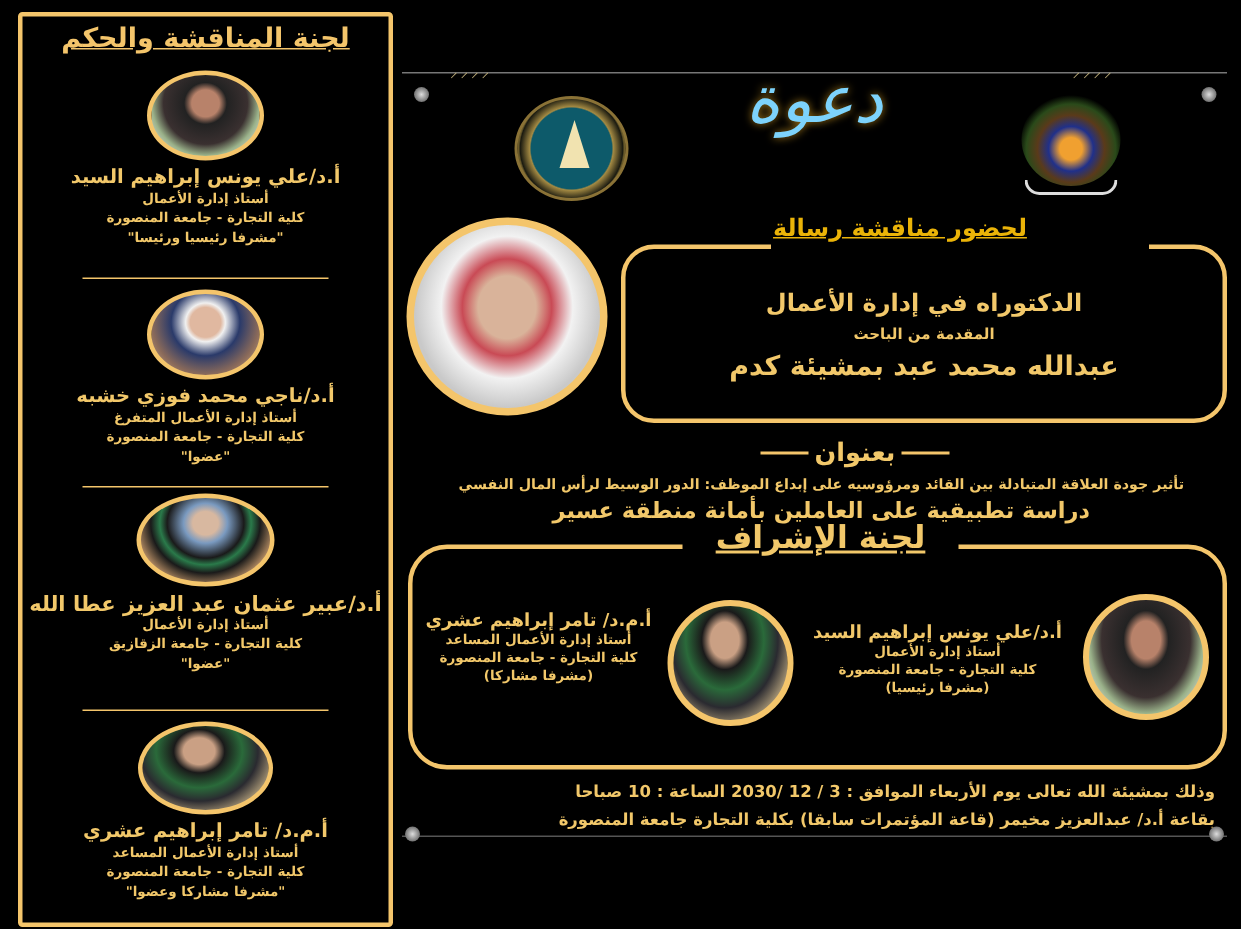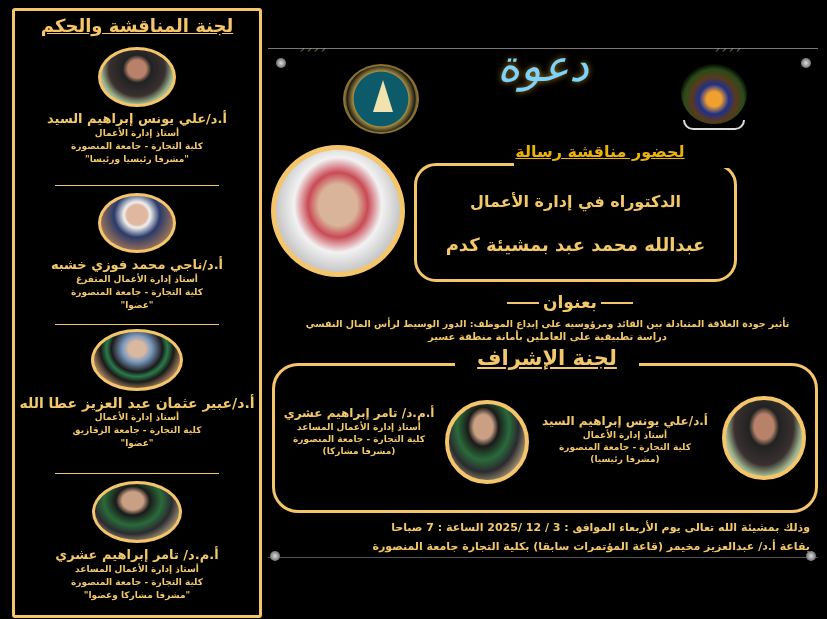--- a/index.html
+++ b/index.html
@@ -57,32 +57,32 @@
     font-size: 16px; font-weight: bold; text-decoration: underline; color: #eab308;
   }
 
   .candidate-photo {
     position: absolute; left: 271px; top: 145px; width: 134px; height: 132px; border-radius: 50%;
     border: 5px solid #f4c56b; overflow: hidden;
     background: radial-gradient(ellipse at 50% 45%, #d9b39a 22%, #c94a55 34%, #f2f2f2 50%, #c9c9c9 70%);
   }
 
   .degree-box {
-    position: absolute; left: 414px; top: 163px; width: 323px; height: 119px;
+    position: absolute; left: 414px; top: 163px; width: 404px; height: 119px;
     border: 3px solid #f4c56b; border-radius: 22px;
   }
   .degree-box .gap { position: absolute; top: -4px; left: 97px; width: 252px; height: 6px; background: #000; }
   .degree { position: absolute; top: 26px; left: 0; right: 0; text-align: center; font-size: 16px; font-weight: bold; direction: rtl; }
   .presented { position: absolute; top: 52px; left: 0; right: 0; text-align: center; font-size: 10px; font-weight: bold; direction: rtl; }
   .candidate { position: absolute; top: 68px; left: 0; right: 0; text-align: center; font-size: 18px; font-weight: bold; direction: rtl; }
 
   .title-label { position: absolute; left: 470px; width: 200px; top: 292px; text-align: center; font-size: 17px; font-weight: bold; direction: rtl; }
   .title-label .bar { display: inline-block; width: 32px; height: 2px; background: #f4c56b; vertical-align: middle; margin: 0 4px; }
   .thesis-1 { position: absolute; left: 275px; width: 545px; top: 318px; text-align: center; font-size: 9.5px; font-weight: bold; direction: rtl; white-space: nowrap; }
-  .thesis-2 { position: absolute; left: 275px; width: 545px; top: 331px; text-align: center; font-size: 10px; font-weight: bold; direction: rtl; }
+  .thesis-2 { position: absolute; left: 275px; width: 545px; top: 331px; text-align: center; font-size: 15px; font-weight: bold; direction: rtl; }
 
   .supervision-box {
     position: absolute; left: 272px; top: 363px; width: 546px; height: 150px;
     border: 3px solid #f4c56b; border-radius: 26px;
   }
   .supervision-box .gap { position: absolute; top: -4px; left: 180px; width: 184px; height: 6px; background: #000; }
   .supervision-title { position: absolute; left: 452px; width: 190px; top: 346px; text-align: center; font-size: 21px; font-weight: bold; text-decoration: underline; direction: rtl; }
 
   .sup { position: absolute; text-align: center; direction: rtl; }
   .sup .name { font-size: 12px; font-weight: bold; line-height: 16px; white-space: nowrap; }
@@ -157,20 +157,21 @@
   </div>
 <div class="dawa">دعوة</div>
 
 <div class="subtitle rtl">لحضور مناقشة رسالة</div>
 
 <div class="candidate-photo"></div>
 
 <div class="degree-box">
   <div class="gap"></div>
   <div class="degree">الدكتوراه في إدارة الأعمال</div>
+  <div class="presented">المقدمة من الباحث</div>
   <div class="candidate">عبدالله  محمد عبد بمشيئة كدم</div>
 </div>
 
 <div class="title-label">
   <span class="bar"></span><span>بعنوان</span><span class="bar"></span>
 </div>
 <div class="thesis-1">تأثير جودة العلاقة المتبادلة بين القائد ومرؤوسيه على إبداع الموظف: الدور الوسيط لرأس المال النفسي</div>
 <div class="thesis-2">دراسة تطبيقية على العاملين بأمانة منطقة عسير</div>
 
 <div class="supervision-box">
@@ -187,14 +188,14 @@
 </div>
 
 <div class="sup-photo ph-man3" style="left:445px;top:400px;"></div>
 <div class="sup" style="left:276px;width:166px;top:405px;">
   <div class="name">أ.م.د/ تامر إبراهيم عشري</div>
   <div class="line">أستاذ إدارة الأعمال المساعد</div>
   <div class="line">كلية التجارة - جامعة المنصورة</div>
   <div class="line">(مشرفا مشاركا)</div>
 </div>
 
-<div class="footer-1">وذلك بمشيئة الله تعالى يوم  الأربعاء  الموافق : 3 / 12 /2025   الساعة  :  7 صباحا</div>
+<div class="footer-1">وذلك بمشيئة الله تعالى يوم  الأربعاء  الموافق : 3 / 12 /2030   الساعة  :  10 صباحا</div>
 <div class="footer-2">بقاعة أ.د/ عبدالعزيز مخيمر (قاعة المؤتمرات سابقا) بكلية التجارة     جامعة المنصورة</div>
 
 </body></html>

